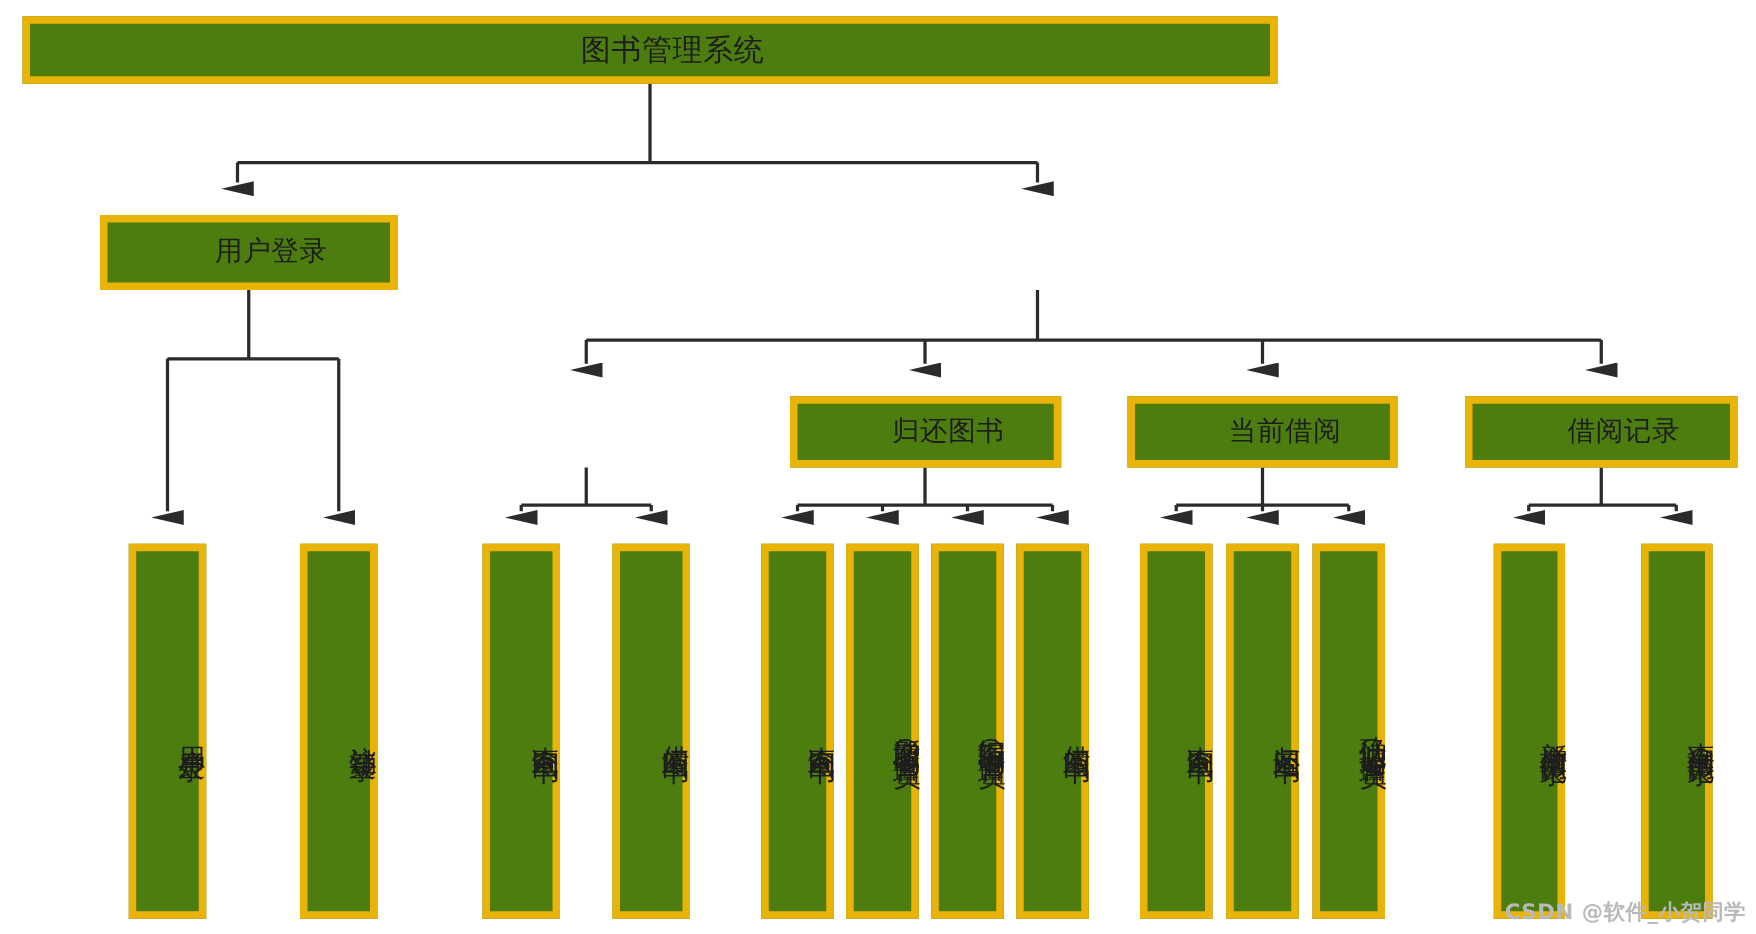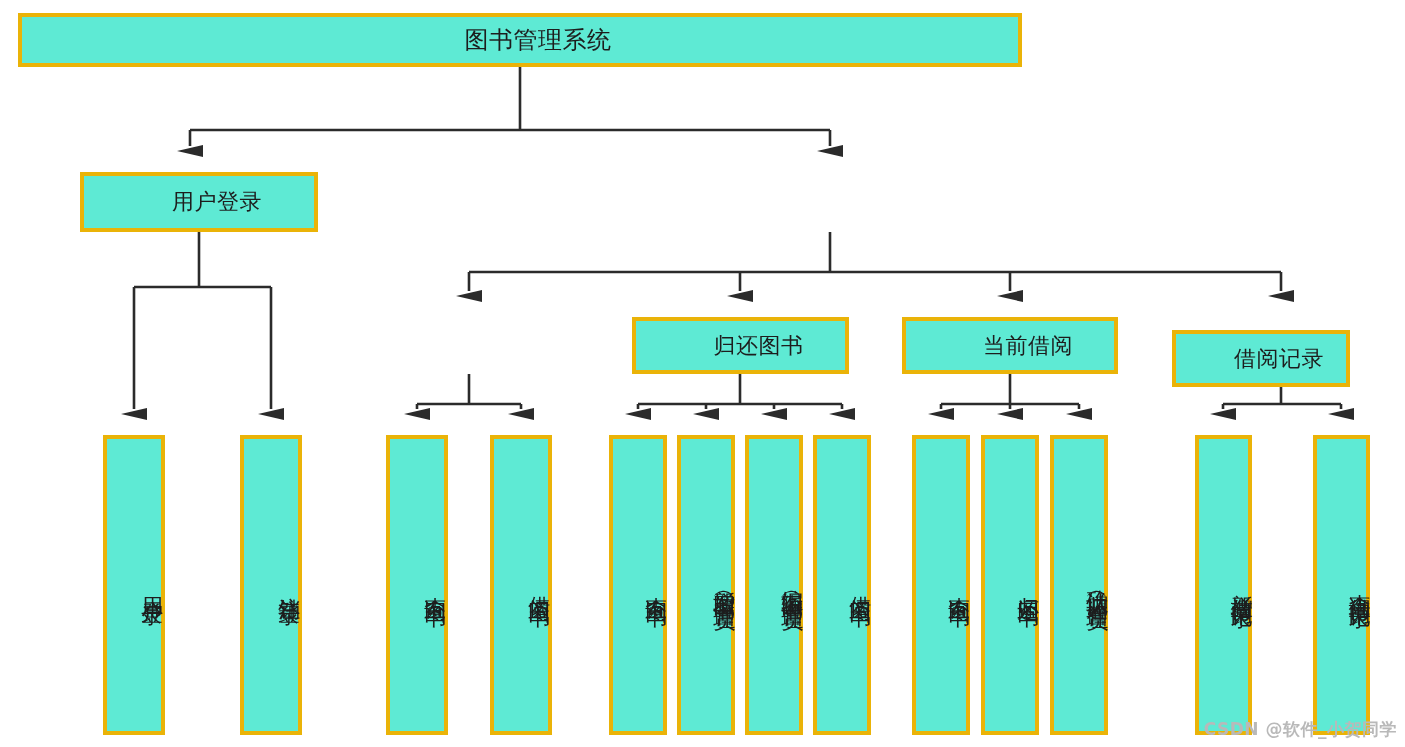--- a/index.html
+++ b/index.html
@@ -7,22 +7,22 @@
     width:1405px;height:747px;
     font-family:"DejaVu Sans","Liberation Sans",sans-serif;
     overflow:hidden;
     position:relative;
   }
   #diagram-root{position:relative;width:1405px;height:747px;background:#fff;}
   svg#edges{position:absolute;left:0;top:0;width:1405px;height:747px;}
   .node{
     position:absolute;
     box-sizing:border-box;
-    background:#5eead4;
-    border:4px solid #eab308;
+    background:#4d7c0f;
+    border:6px solid #eab308;
     display:flex;
     align-items:center;
     justify-content:center;
     color:#1d1d1d;
     padding-left:36px;
   }
   .node .label{
     display:block;
     text-align:center;
     line-height:1.18;
@@ -117,21 +117,21 @@
   <div class="node h" style="left:80px;top:172px;width:238px;height:60px;">
     <span class="label">用户登录</span>
   </div>
 
   <div class="node h" style="left:632px;top:317px;width:217px;height:57px;">
     <span class="label">归还图书</span>
   </div>
   <div class="node h" style="left:902px;top:317px;width:216px;height:57px;">
     <span class="label">当前借阅</span>
   </div>
-  <div class="node h" style="left:1172px;top:330px;width:178px;height:57px;">
+  <div class="node h" style="left:1172px;top:317px;width:218px;height:57px;">
     <span class="label">借阅记录</span>
   </div>
 
   <div class="node v" style="left:103px;top:435px;width:62px;height:300px;">
     <span class="label">用户登录</span>
   </div>
   <div class="node v" style="left:240px;top:435px;width:62px;height:300px;">
     <span class="label">注销登录</span>
   </div>
 

